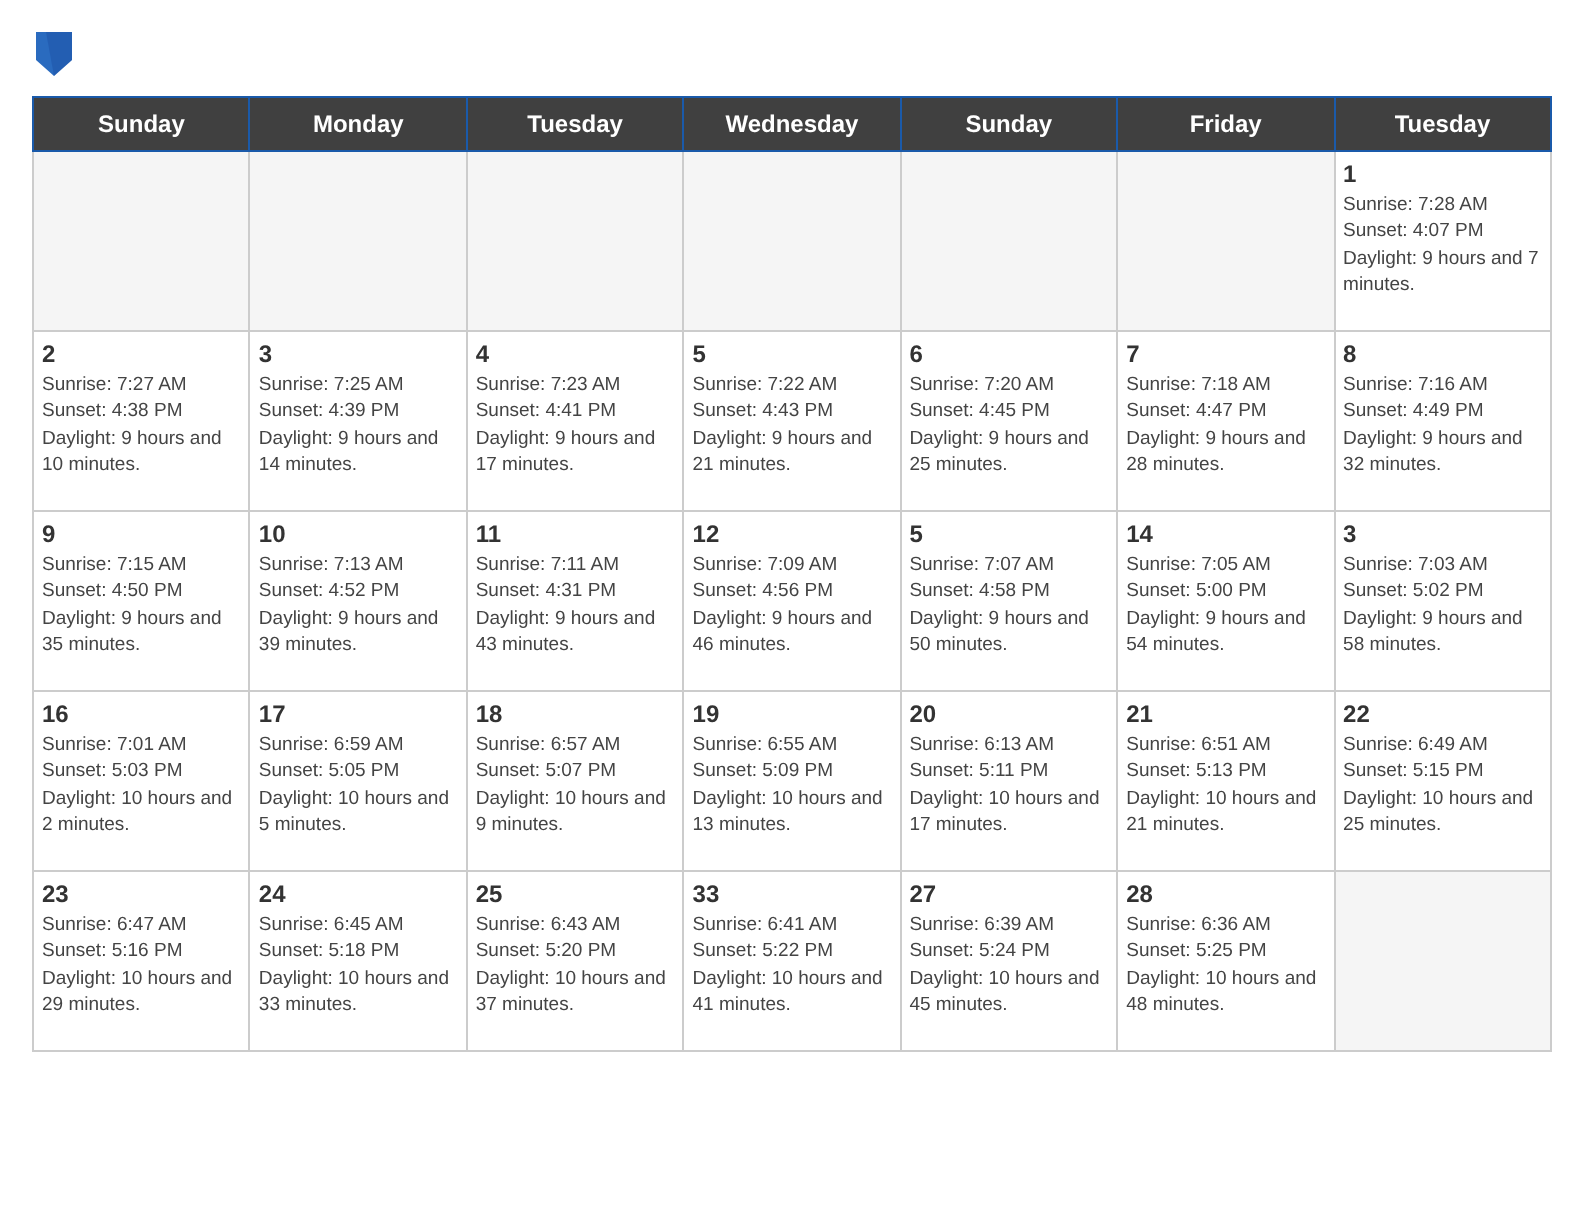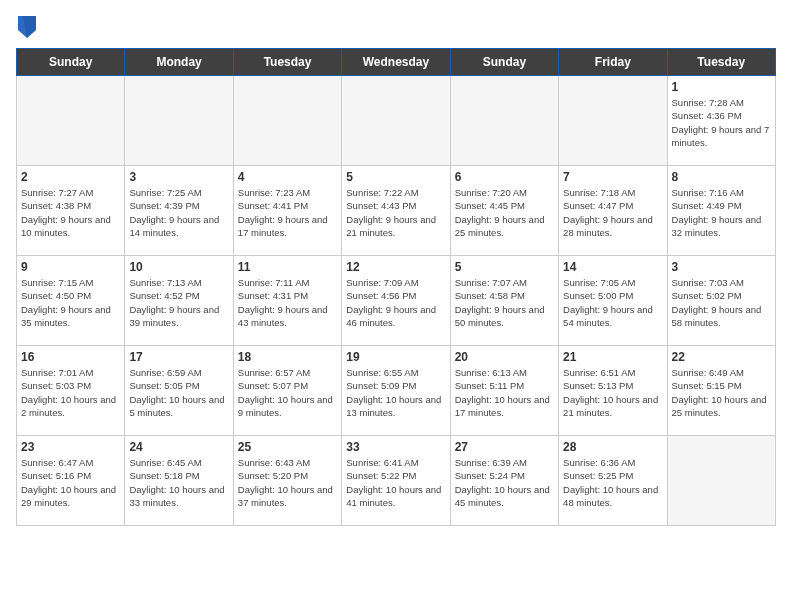--- a/index.html
+++ b/index.html
@@ -118,21 +118,21 @@
   <tr>
         <td class="empty"></td>
         <td class="empty"></td>
         <td class="empty"></td>
         <td class="empty"></td>
         <td class="empty"></td>
         <td class="empty"></td>
         <td>
           <span class="day-num">1</span>
           <div class="day-info">Sunrise: 7:28 AM
-Sunset: 4:36 PM
+Sunset: 4:07 PM
 Daylight: 9 hours and 7 minutes.</div>
         </td>
       </tr>
       <tr>
         <td>
           <span class="day-num">2</span>
           <div class="day-info">Sunrise: 7:27 AM
 Sunset: 4:38 PM
 Daylight: 9 hours and 10 minutes.</div>
         </td>

